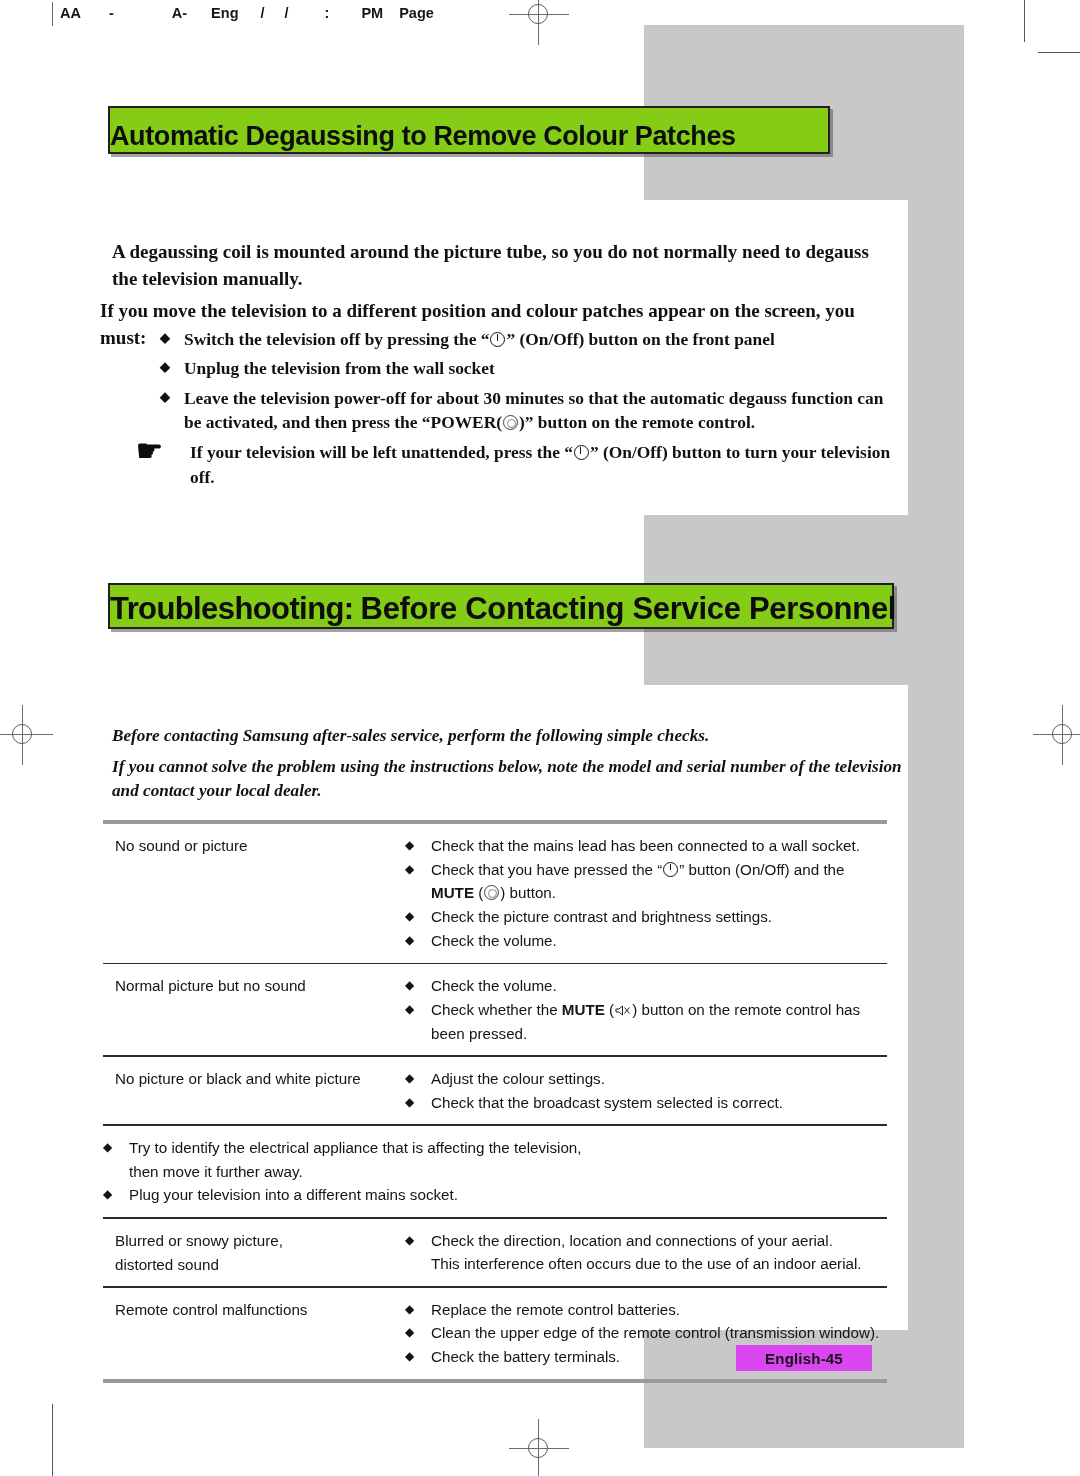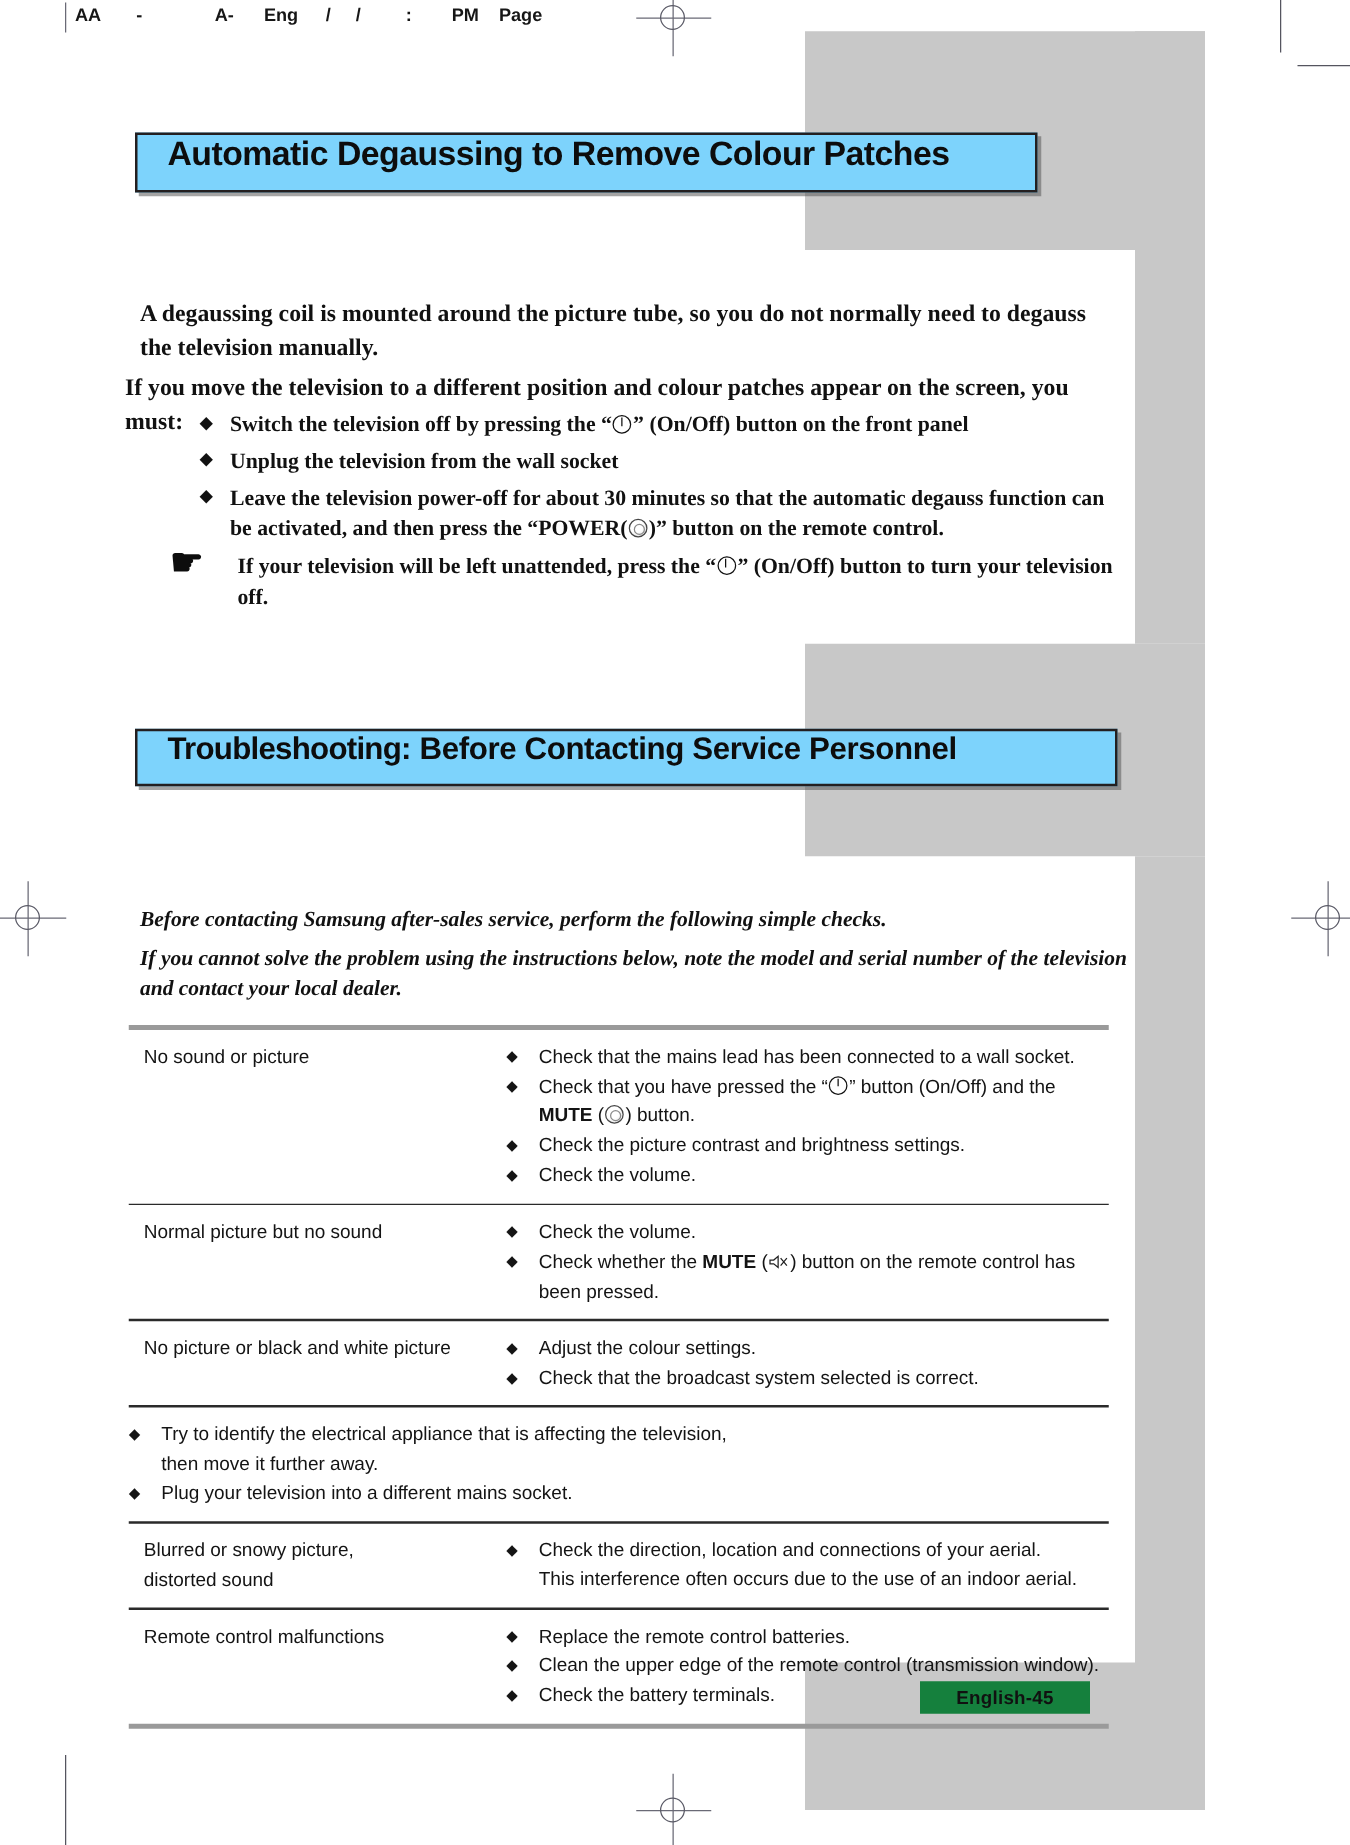--- a/index.html
+++ b/index.html
@@ -73,41 +73,40 @@
     left: 52px;
     top: 2px;
     width: 1px;
     height: 24px;
     background: #6a6a76;
   }
 
   
   .title-bar {
     position: absolute;
-    background: #7dd3fc;
+    background: #84cc16;
     border: 2px solid #231f20;
     box-sizing: border-box;
     display: flex;
-    align-items: flex-start;
-    padding-left: 24px;
+    align-items: flex-end;
     box-shadow: 3px 3px 0 rgba(90,90,90,0.55);
   }
   .title-bar h1 {
     margin: 0;
     font-family: "Liberation Sans", sans-serif;
     font-weight: bold;
     font-size: 27px;
     color: #0d0d0d;
     letter-spacing: -0.4px;
     white-space: nowrap;
   }
   .title-bar h2 {
     margin: 0;
     font-family: "Liberation Sans", sans-serif;
-    font-size: 25px;
+    font-size: 31px;
     color: #0d0d0d;
     letter-spacing: -0.3px;
     white-space: nowrap;
     display: flex;
     align-items: baseline;
     gap: 0;
   }
   .title-bar h2 .strong {
     font-weight: bold;
     margin-right: 7px;
@@ -253,21 +252,21 @@
     line-height: 1.95;
     color: #141414;
   }
   .fix-item .ftxt { flex: 1; }
   .fix-item .ftxt .cont { display: block; }
   .fix-item .ftxt b { font-weight: bold; }
 
   
   .page-badge {
     position: absolute;
-    background: #15803d;
+    background: #d946ef;
     display: flex;
     align-items: center;
     justify-content: center;
     font-family: "Liberation Sans", sans-serif;
     font-weight: bold;
     font-size: 15px;
     color: #111111;
     letter-spacing: 0.2px;
   }
 </style>

